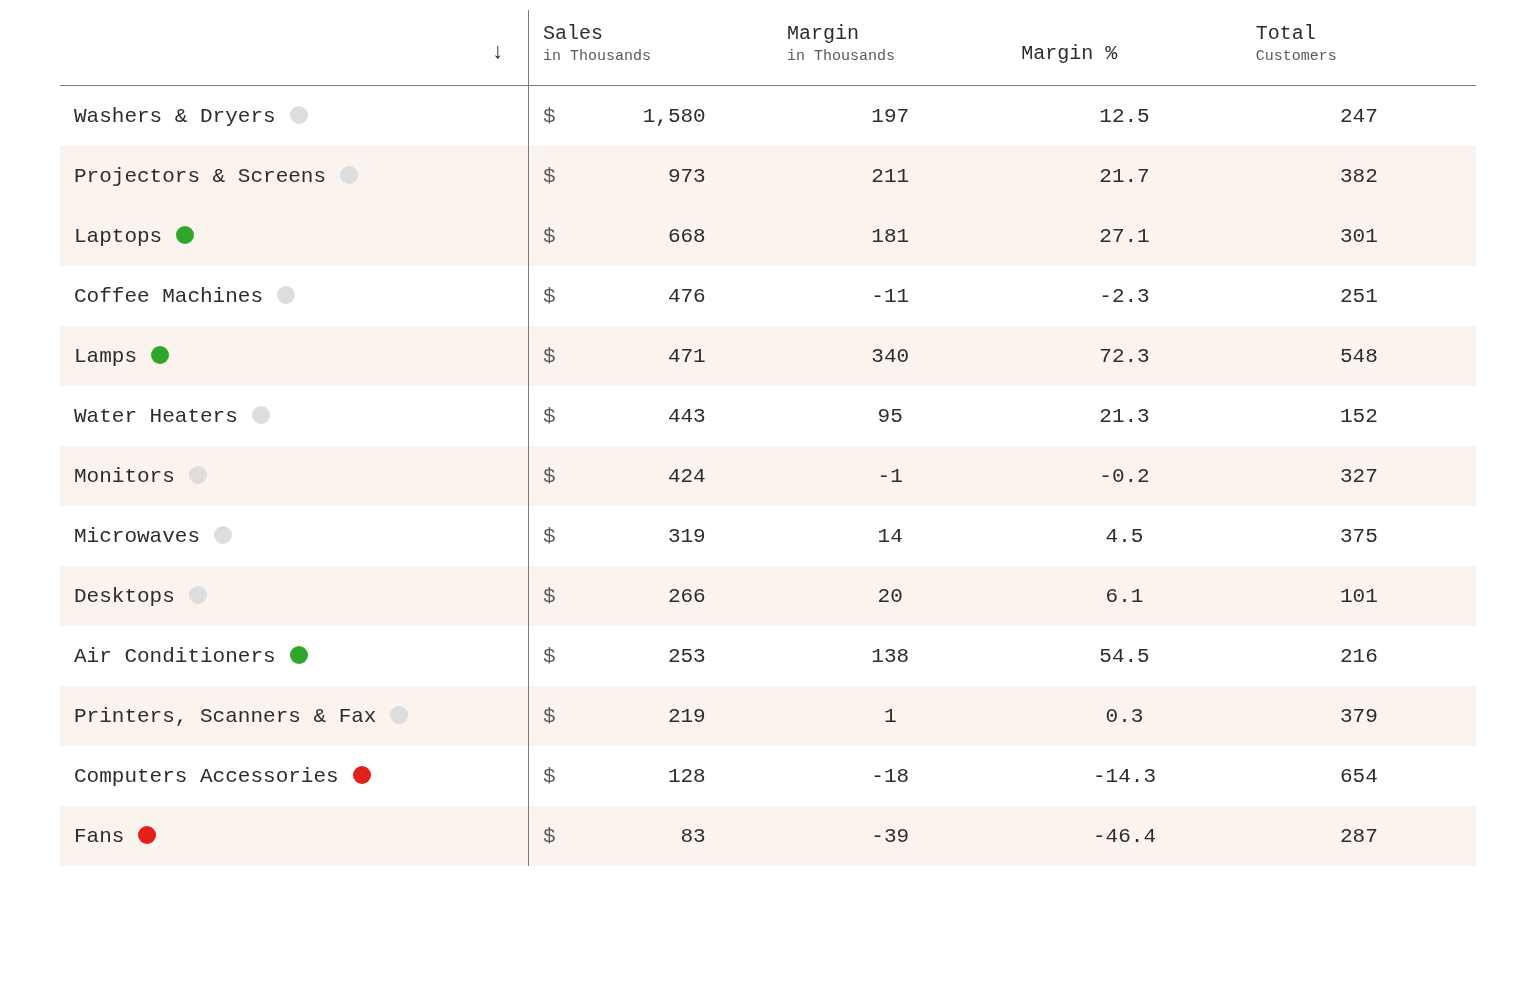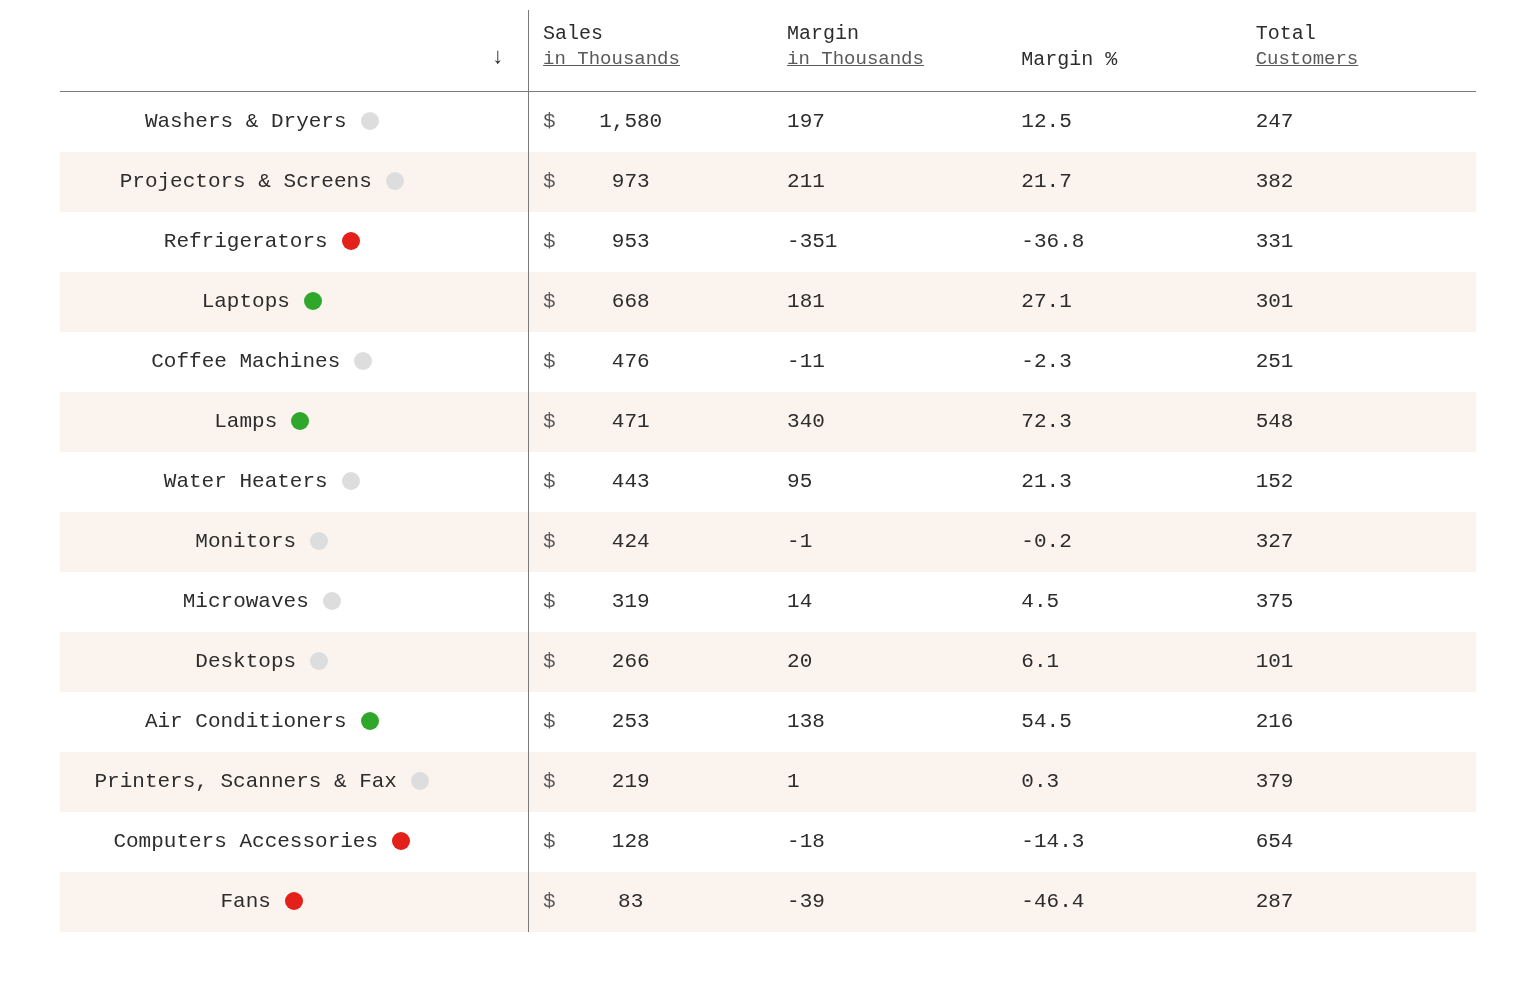--- a/index.html
+++ b/index.html
@@ -46,37 +46,36 @@
     border-bottom: 1px solid var(--rule);
   }
   thead th.sort-col {
     text-align: center;
     font-size: 22px;
     border-right: 1px solid var(--rule);
   }
   thead th .sub {
     display: block;
     color: var(--muted);
-    font-size: 19px;
-    text-decoration: underline;
+    font-size: 15px;
   }
 
   tbody td {
     font-size: 21px;
     padding: 0 14px;
     height: 60px;
     vertical-align: middle;
     white-space: nowrap;
   }
   tbody tr.stripe td {
     background: var(--row-stripe);
   }
 
   td.label-cell {
-    text-align: center;
+    text-align: left;
     padding-right: 18px;
   }
   td.label-cell .dot {
     display: inline-block;
     width: 18px;
     height: 18px;
     border-radius: 50%;
     vertical-align: middle;
     margin-left: 14px;
     position: relative;
@@ -96,26 +95,26 @@
   td.sales-cell {
     text-align: left;
     position: relative;
   }
   td.sales-cell .currency {
     float: left;
     color: var(--muted);
   }
   td.sales-cell .val {
     display: inline-block;
+    text-align: right;
+    width: 150px;
+  }
+
+  td.num-cell {
     text-align: center;
-    width: 150px;
-  }
-
-  td.num-cell {
-    text-align: left;
   }
 </style>
 </head>
 <body>
 
 <div class="wrap">
   <table>
     <colgroup>
       <col class="c-label">
       <col class="c-sort">
@@ -157,28 +156,20 @@
           <td class="num-cell">247</td>
         </tr>
         <tr class="stripe">
           <td class="label-cell"><span class="lbl">Projectors &amp; Screens</span><span class="dot dot-grey"></span></td>
           <td class="divider-cell"></td>
           <td class="sales-cell"><span class="currency">$</span><span class="val">973</span></td>
           <td class="num-cell">211</td>
           <td class="num-cell">21.7</td>
           <td class="num-cell">382</td>
         </tr>
-        <tr>
-          <td class="label-cell"><span class="lbl">Refrigerators</span><span class="dot dot-red"></span></td>
-          <td class="divider-cell"></td>
-          <td class="sales-cell"><span class="currency">$</span><span class="val">953</span></td>
-          <td class="num-cell">-351</td>
-          <td class="num-cell">-36.8</td>
-          <td class="num-cell">331</td>
-        </tr>
         <tr class="stripe">
           <td class="label-cell"><span class="lbl">Laptops</span><span class="dot dot-green"></span></td>
           <td class="divider-cell"></td>
           <td class="sales-cell"><span class="currency">$</span><span class="val">668</span></td>
           <td class="num-cell">181</td>
           <td class="num-cell">27.1</td>
           <td class="num-cell">301</td>
         </tr>
         <tr>
           <td class="label-cell"><span class="lbl">Coffee Machines</span><span class="dot dot-grey"></span></td>

